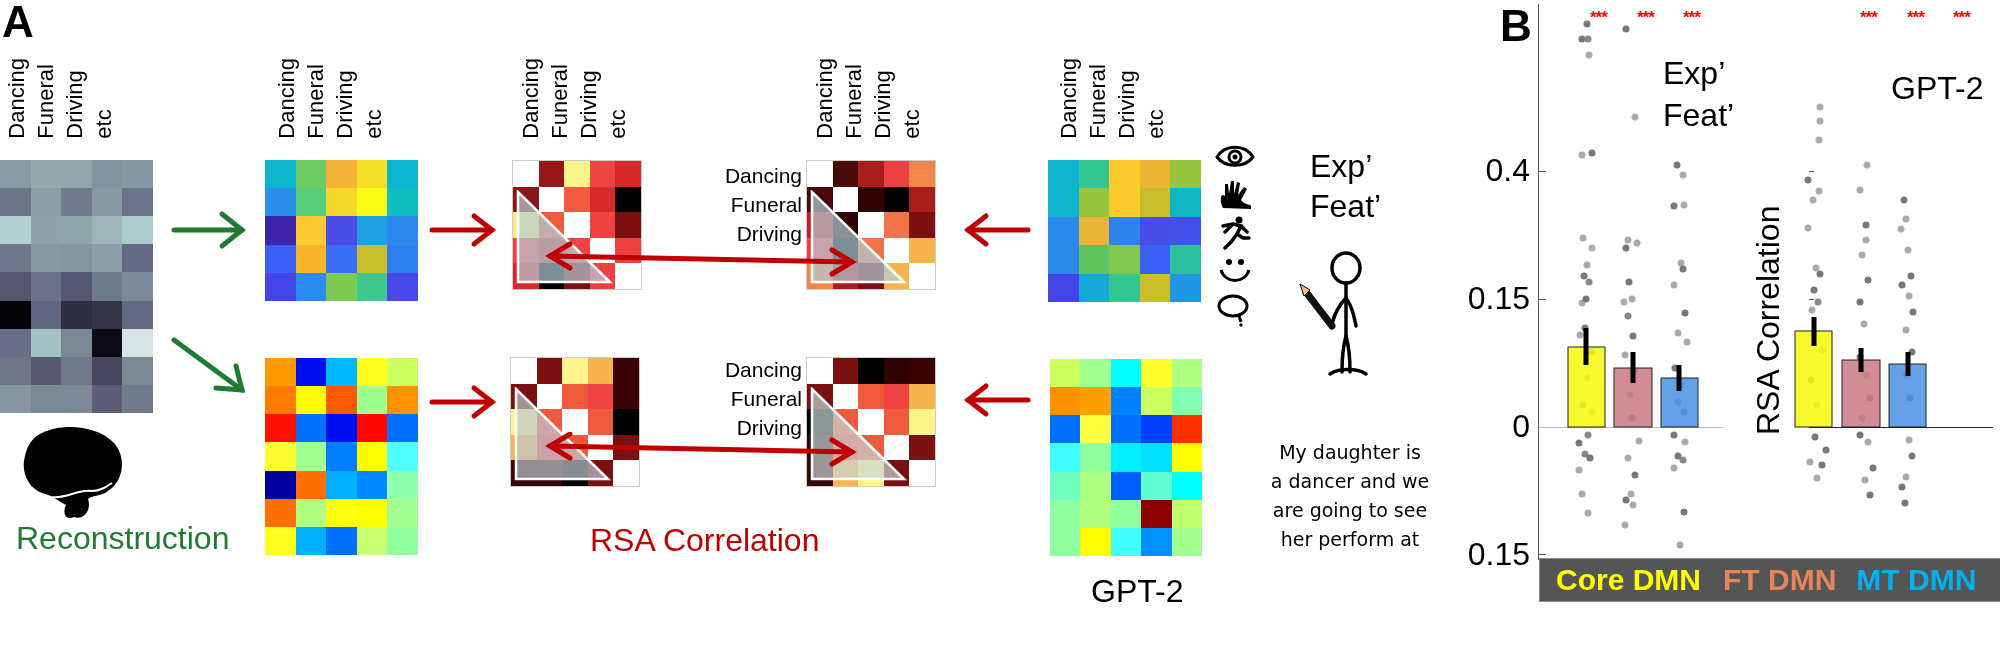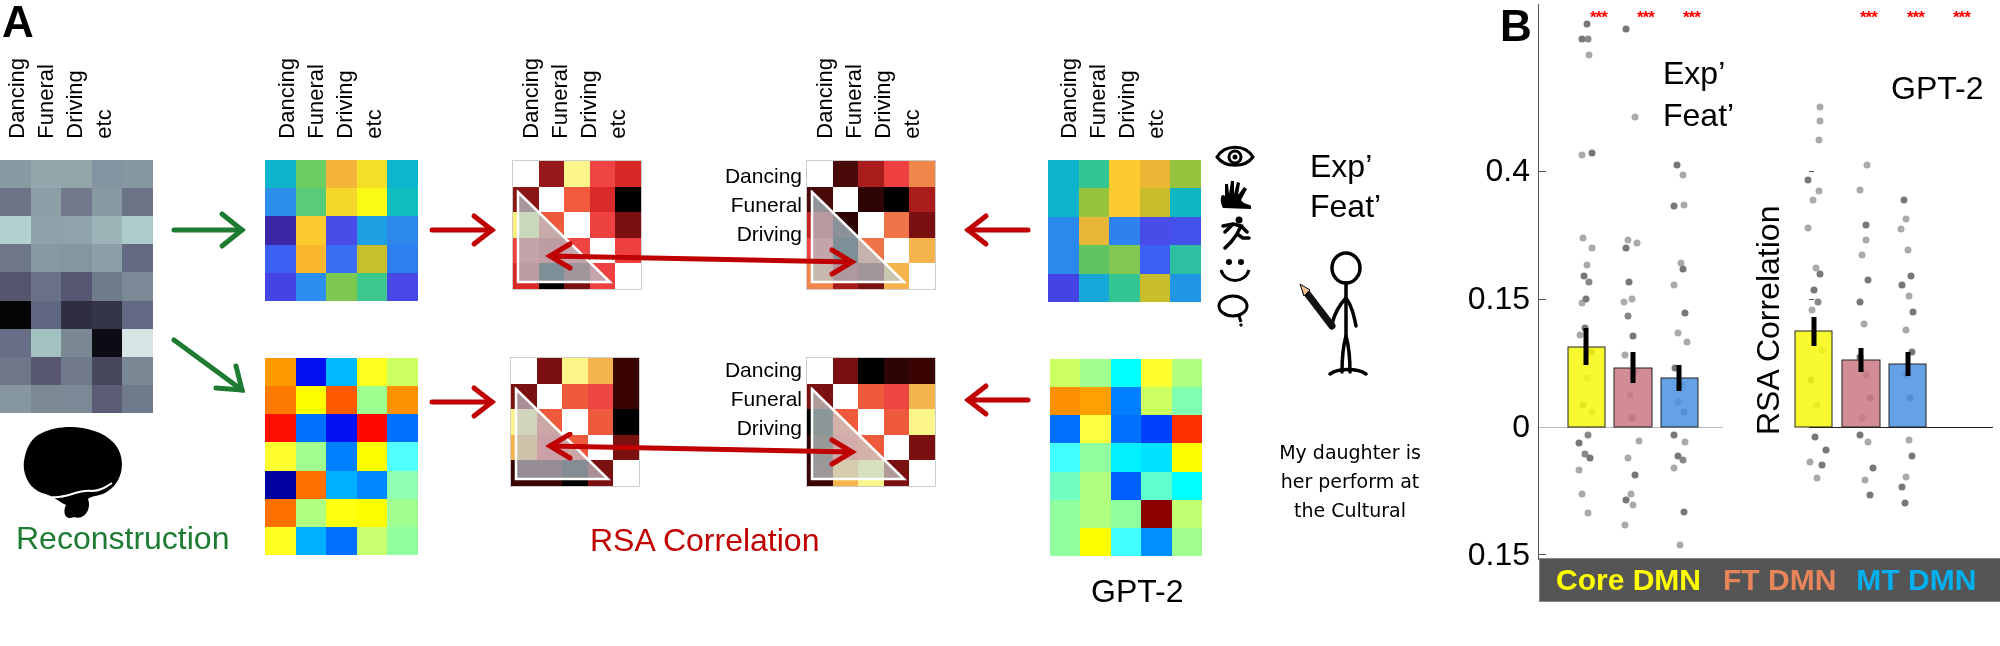--- a/index.html
+++ b/index.html
@@ -417,22 +417,23 @@
     <path d="M48,86 C44,100 44,112 44,122"></path>
     <path d="M48,86 C52,100 52,112 52,122"></path>
     <path d="M32,124 C40,118 60,118 68,124"></path>
   </g>
   <line x1="8" y1="42" x2="34" y2="76" stroke="#111" stroke-width="7" stroke-linecap="round"></line>
   <polygon points="2,34 12,40 6,46" fill="#f0c090" stroke="#000" stroke-width="1"></polygon>
 </svg>
 
 <div class="comic" style="left:1250px;top:405px;width:200px;margin-top:33px;">
   <div>My daughter is</div>
+  <div>a dancer and we</div>
+  <div>are going to see</div>
   <div>her perform at</div>
-  <div>the Cultural</div>
 </div>
 
 <div class="grid" style="left:1050px;top:359px;width:152px;height:197px;grid-template-columns:repeat(5,1fr);grid-template-rows:repeat(7,1fr);">
   <div style="background:#ccff60"></div>
     <div style="background:#a0ff90"></div>
     <div style="background:#00ffff"></div>
     <div style="background:#ffff30"></div>
     <div style="background:#b0ff80"></div>
   <div style="background:#ff9000"></div>
     <div style="background:#ffa000"></div>

